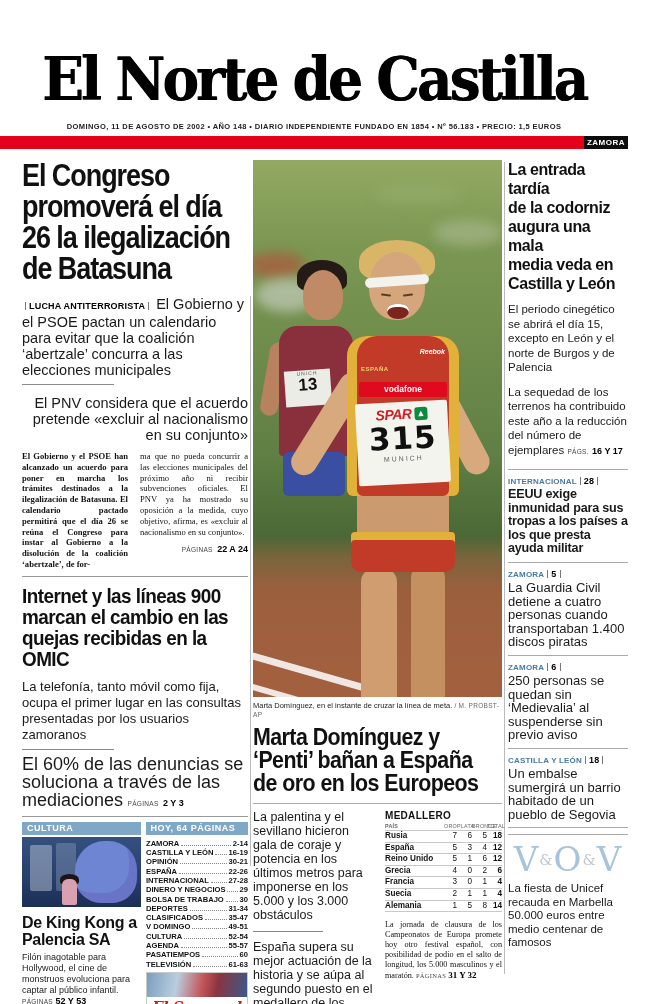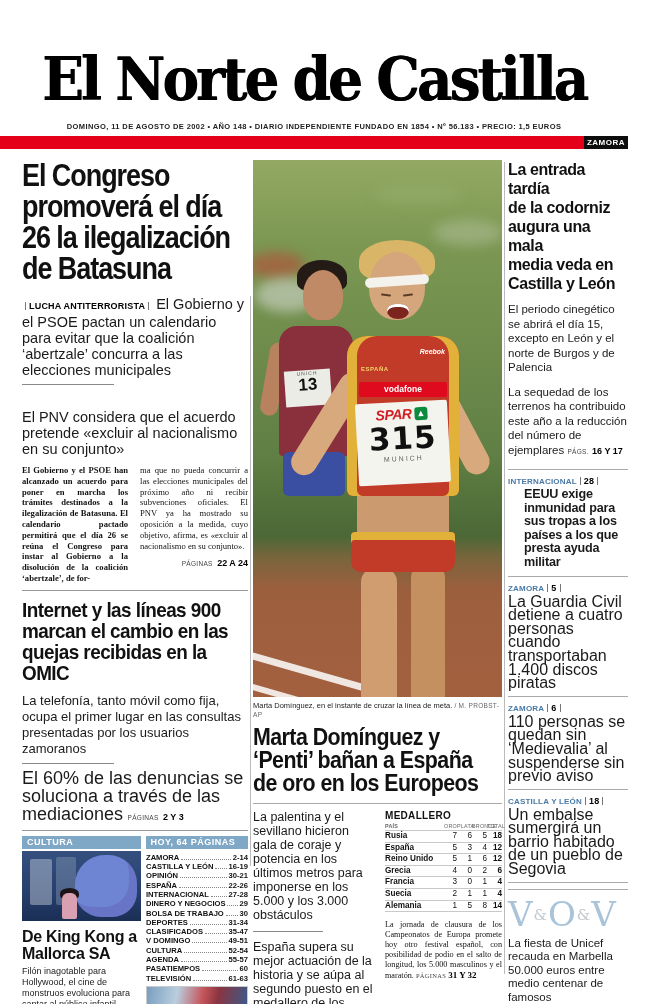--- a/index.html
+++ b/index.html
@@ -118,24 +118,24 @@
   .sp-col1{width:122px;} .sp-col2{width:117px;}
   .sp-deck{font-size:12.5px;line-height:14px;color:#1a1a1a;}
   .med-title{font-size:10px;font-weight:800;letter-spacing:.3px;margin-bottom:2px;}
   .med-head{display:flex;font-size:5.4px;color:#666;letter-spacing:.2px;padding-bottom:1px;}
   .med-row{display:flex;border-top:1px solid #c9c9c9;font-size:8.2px;line-height:10.6px;}
   .med-name{flex:1;font-weight:bold;} .med-c{width:15px;text-align:right;}
   .med-row .med-c:last-child{font-weight:bold;}
   .med-note{font-family:"Liberation Serif",serif;font-size:8.2px;line-height:10px;text-align:justify;margin-top:8px;color:#111;}
   
   .sb-deck{font-size:11.5px;line-height:14.5px;color:#1a1a1a;}
-  .sb-brief{font-size:16px;line-height:13.6px;color:#1a1a1a;margin-top:2px;}
-  .sb-brief.bold{font-weight:800;font-size:12.6px;letter-spacing:-.2px;margin-left:16px;}
+  .sb-brief{font-size:13px;line-height:13.6px;color:#1a1a1a;margin-top:2px;}
+  .sb-brief.bold{font-weight:800;font-size:12.6px;letter-spacing:-.2px;}
   .sb-div{border:0;border-top:1px solid #aaa;margin:6px 0;}
-  .vov{font-family:"DejaVu Serif",serif;font-size:34px;line-height:36px;color:#a9c3d9;text-align:left;letter-spacing:1px;}
+  .vov{font-family:"DejaVu Serif",serif;font-size:34px;line-height:36px;color:#a9c3d9;text-align:center;letter-spacing:1px;}
   .vov .amp{font-size:15px;color:#c2c8ce;vertical-align:6px;}
   .unicef{font-size:11.5px;line-height:13.5px;color:#1a1a1a;margin-top:4px;}
 </style>
 </head>
 <body>
 
 <div id="page">
 
   <div class="mast-title">El Norte de Castilla</div>
   <div class="dateline">DOMINGO, 11 DE AGOSTO DE 2002 • AÑO 148 • DIARIO INDEPENDIENTE FUNDADO EN 1854 • Nº 56.183 • PRECIO: 1,5 EUROS</div>
@@ -153,21 +153,21 @@
       <div>26 la ilegalización</div>
       <div>de Batasuna</div>
     </div>
 
     <div class="deck">
       <span class="vbar"></span><span class="kicker">LUCHA ANTITERRORISTA</span><span class="vbar"></span>
       <span>El Gobierno y el PSOE pactan un calendario para evitar que la coalición ‘abertzale’ concurra a las elecciones municipales</span>
     </div>
     <hr class="rule-sm">
 
-    <div class="deck" style="margin-top:24px;">El PNV considera que el acuerdo pretende «excluir al nacionalismo en su conjunto»</div>
+    <div class="deck" style="margin-top:10px;text-align:right;">El PNV considera que el acuerdo pretende «excluir al nacionalismo en su conjunto»</div>
 
     <div style="display:flex;gap:12px;margin-top:8px;">
       <div class="bodytext" style="width:106px;font-weight:bold;">El Gobierno y el PSOE han alcanzado un acuerdo para poner en marcha los trámites destinados a la ilegalización de Batasuna. El calendario pactado permitirá que el día 26 se reúna el Congreso para instar al Gobierno a la disolución de la coalición ‘abertzale’, de for-</div>
       <div style="width:108px;">
         <div class="bodytext">ma que no pueda concurrir a las elecciones municipales del próximo año ni recibir subvenciones oficiales. El PNV ya ha mostrado su oposición a la medida, cuyo objetivo, afirma, es «excluir al nacionalismo en su conjunto».</div>
         <div class="pages" style="text-align:right;margin-top:1px;">
           <span class="pl">PÁGINAS</span> <b>22 A 24</b>
         </div>
       </div>
     </div>
@@ -200,21 +200,21 @@
       <div class="boxcolA">
         <div class="kk-img">
           <div class="kk-door"></div>
           <div class="kk-door2"></div>
           <div class="kk-sulley"></div>
           <div class="kk-boo-hair"></div>
           <div class="kk-boo"></div>
         </div>
         <div class="h-sm" style="margin-top:7px;">
           <div>De King Kong a</div>
-          <div>Mallorca SA</div>
+          <div>Palencia SA</div>
         </div>
         <div class="kk-text">
           <span>Filón inagotable para Hollywood, el cine de monstruos evoluciona para captar al público infantil.</span>
           <span class="pages">
             <span class="pl">PÁGINAS</span> <b>52 Y 53</b>
           </span>
         </div>
       </div>
 
       <div class="boxcolB">
@@ -476,21 +476,21 @@
       </div>
       <div class="sb-brief">La Guardia Civil detiene a cuatro personas cuando transportaban 1.400 discos piratas</div>
     </div>
 
     <hr class="sb-div">
 
     <div>
       <div class="kicker-blue">
         <span>ZAMORA</span><span class="vbar"></span><b>6</b><span class="vbar"></span>
       </div>
-      <div class="sb-brief">110 personas se quedan sin ‘Medievalia’ al suspenderse sin previo aviso</div>
+      <div class="sb-brief">250 personas se quedan sin ‘Medievalia’ al suspenderse sin previo aviso</div>
     </div>
 
     <hr class="sb-div">
 
     <div>
       <div class="kicker-blue">
         <span>CASTILLA Y LEÓN</span><span class="vbar"></span><b>18</b><span class="vbar"></span>
       </div>
       <div class="sb-brief">Un embalse sumergirá un barrio habitado de un pueblo de Segovia</div>
     </div>

